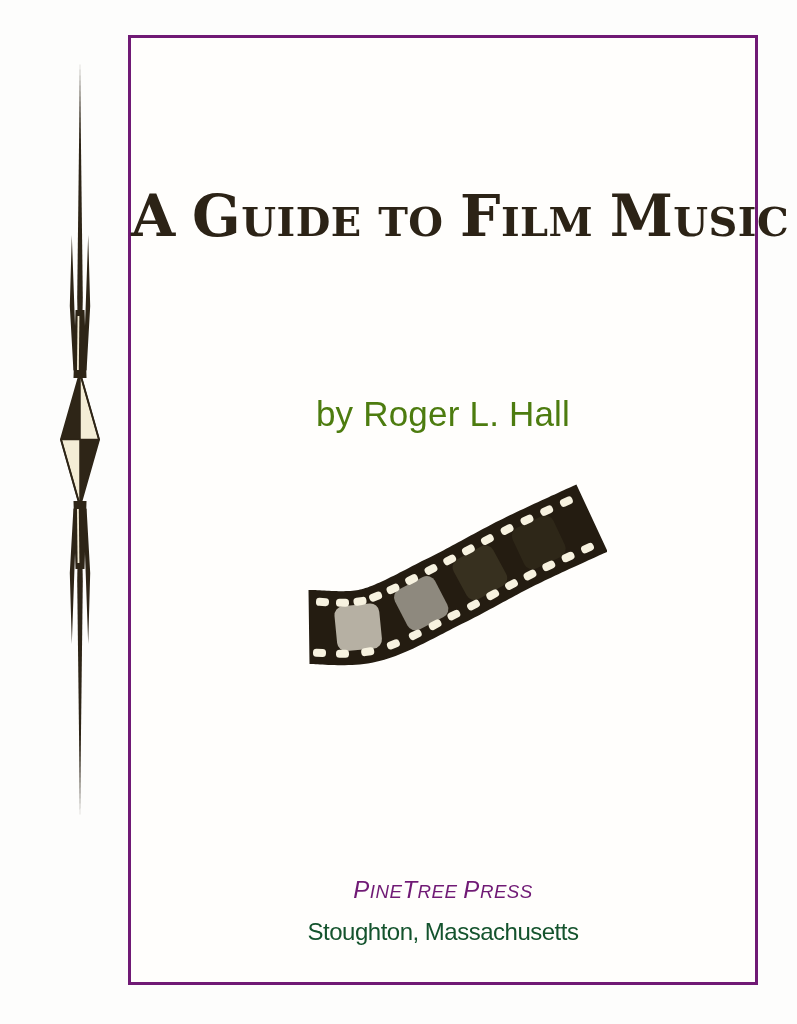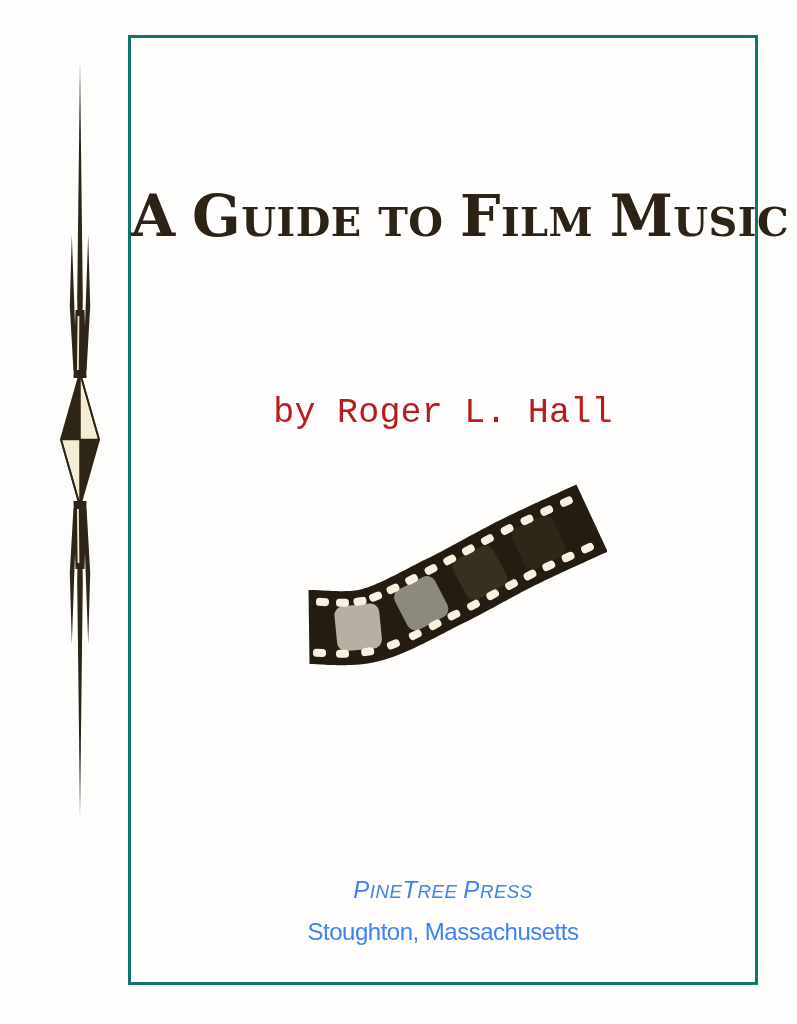--- a/index.html
+++ b/index.html
@@ -13,55 +13,55 @@
     font-family:"Liberation Sans",sans-serif;overflow:hidden;
   }
   .scan-page{position:absolute;inset:0;background:#fdfdfc}
 
   
   .ornament{position:absolute;left:50px;top:58px;width:62px;height:762px}
 
   
   .cover-frame{
     position:absolute;left:128px;top:35px;width:630px;height:950px;
-    border:3px solid #0f766e;background:var(--paper);
+    border:3px solid #701a75;background:var(--paper);
   }
 
   .centered-line{
     position:absolute;left:0;right:0;text-align:center;line-height:1;
     color:var(--ink);white-space:pre;
   }
   .book-title{
     top:111px;font-family:"DejaVu Serif",serif;font-weight:bold;
     font-size:57px;letter-spacing:.5px;
   }
   .book-subtitle{
     top:228px;font-family:"DejaVu Serif",serif;font-weight:bold;
     font-size:34px;letter-spacing:1.5px;
   }
   .book-title .seg-big,.book-subtitle .seg-big,.publisher-name .seg-big{font-size:1em}
   .book-title .seg-small{font-size:.70em}
   .book-subtitle .seg-small{font-size:.86em}
   .book-title .seg-gap,.book-subtitle .seg-gap,.publisher-name .seg-gap{font-size:.8em}
 
   .author-byline{
-    top:358px;font-family:Liberation Mono, monospace;font-size:35px;
-    letter-spacing:.2px;color:#b91c1c;text-align:center;
+    top:358px;font-family:Liberation Sans, sans-serif;font-size:35px;
+    letter-spacing:.2px;color:#4d7c0f;text-align:center;
   }
 
   .filmstrip-wrap{position:absolute;left:164px;top:427px;width:312px;height:242px}
   .filmstrip-wrap svg{display:block;width:100%;height:100%}
 
   .publisher-name{
     top:840px;font-style:italic;font-weight:normal;
-    font-size:24px;letter-spacing:.5px;color:#3b82f6;
+    font-size:24px;letter-spacing:.5px;color:#701a75;
   }
   .publisher-name .seg-small{font-size:.78em}
   .publisher-location{
-    top:882px;font-size:24px;letter-spacing:-.5px;color:#3b82f6;
+    top:882px;font-size:24px;letter-spacing:-.5px;color:#14532d;
   }
 
   .f-ink{fill:#2e2517}
   .f-cream{fill:var(--cream)}
   .s-ink{stroke:#2e2517}
 </style>
 </head>
 <body>
 
 <div class="scan-page">

